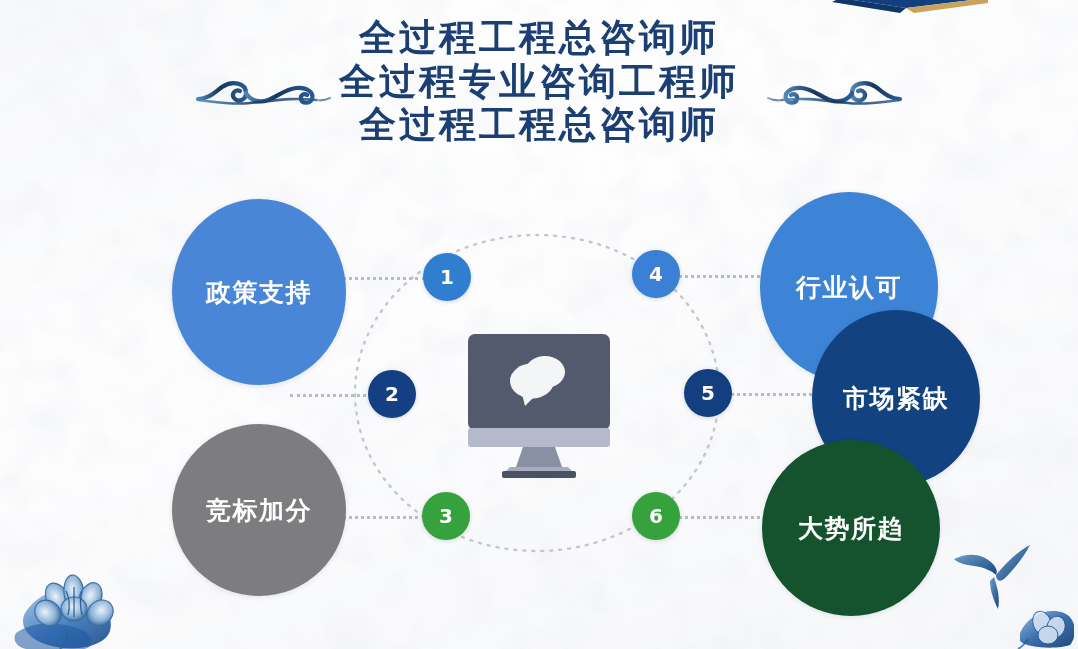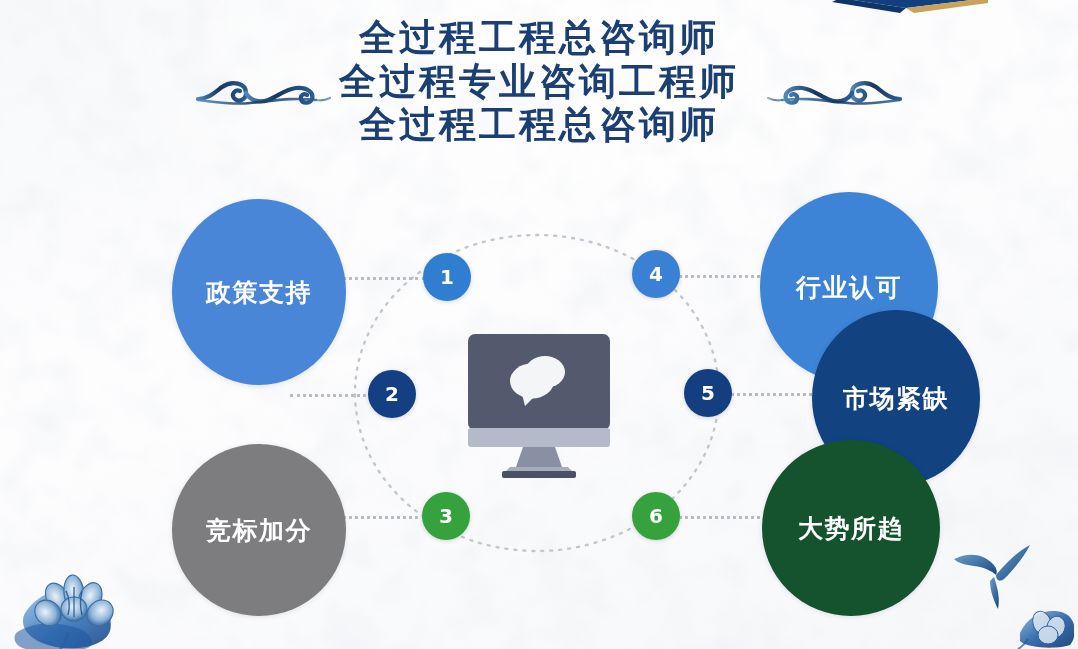--- a/index.html
+++ b/index.html
@@ -67,21 +67,21 @@
     font-weight:700;
     font-size:25px;
     letter-spacing:1.5px;
     white-space:nowrap;
     box-shadow:0 1px 5px rgba(25,50,90,.12);
   }
 
   
   .b-p1{left:172px;top:199px;width:174px;height:186px;background:#4a86d8;z-index:3;}
   .b-p2{left:134px;top:311px;width:160px;height:172px;background:#1b4891;z-index:4;}
-  .b-p3{left:172px;top:444px;width:174px;height:172px;background:#7d7d80;z-index:5;}
+  .b-p3{left:172px;top:424px;width:174px;height:172px;background:#7d7d80;z-index:5;}
 
   .b-p4{left:760px;top:192px;width:178px;height:190px;background:#3d84d6;z-index:3;}
   .b-p5{left:812px;top:310px;width:168px;height:176px;background:#12427f;z-index:4;}
   .b-p6{left:762px;top:440px;width:178px;height:176px;background:#14532d;z-index:5;}
 
   .b-p2 .bt,.b-p3 .bt{font-size:25px;}
 
   
   .node{
     position:absolute;

